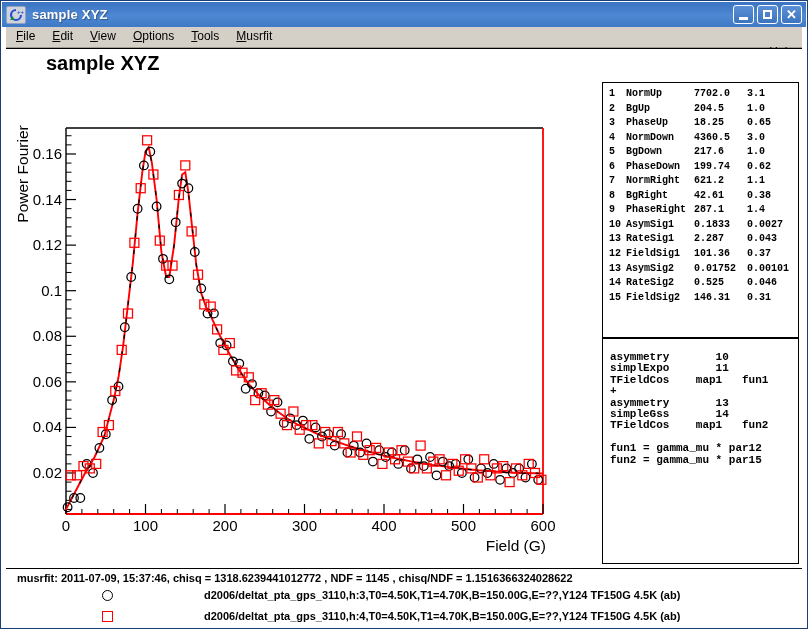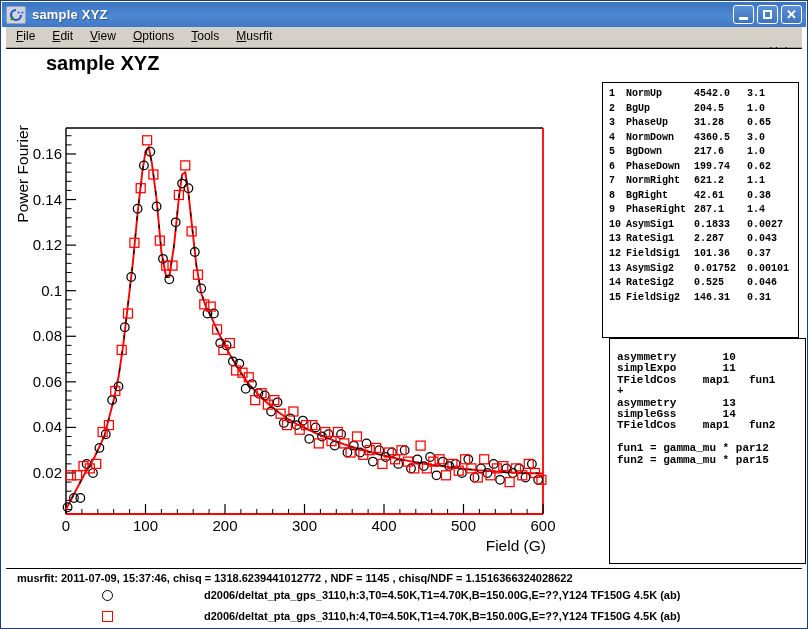--- a/index.html
+++ b/index.html
@@ -52,21 +52,21 @@
   }
   .p-row { display:flex; height:14.55px; line-height:14.55px; padding-left:6px; }
   .p-num { width:17px; }
   .p-name { width:68px; }
   .p-val { width:53px; }
   .p-err { flex:1; }
   .theory-box {
     position:absolute; left:596px; top:289px; width:197px; height:226px;
     border:1px solid #000; background:#fff;
     font-family:"Liberation Mono", monospace; font-weight:bold;
-    font-size:11px; padding:13px 0 0 7px; overflow:hidden;margin-left:7px;
+    font-size:11px; padding:13px 0 0 7px; overflow:hidden;
   }
   .t-line { height:11.4px; line-height:11.4px; white-space:pre; }
   .bottombar {
     position:absolute; left:5px; top:567px; right:5px; bottom:5px;
     background:#ffffff; border-top:1px solid #000; font-size:11px;
     font-weight:bold; color:#000;text-decoration:underline;
   }
   .status { position:absolute; left:11px; top:3px; white-space:nowrap; }
   .lg-row { position:absolute; left:0; right:0; height:20px; }
   .lg-marker { position:absolute; left:96px; top:5px; }
@@ -362,33 +362,33 @@
           <rect x="511.8" y="421.8" width="9" height="9" fill="none" stroke="#ff0000" stroke-width="1.25"></rect>
           <rect x="518.2" y="410.4" width="9" height="9" fill="none" stroke="#ff0000" stroke-width="1.25"></rect>
           <rect x="524.5" y="419.5" width="9" height="9" fill="none" stroke="#ff0000" stroke-width="1.25"></rect>
           <rect x="530.9" y="426.3" width="9" height="9" fill="none" stroke="#ff0000" stroke-width="1.25"></rect>
         </g>
       </svg>
     <div class="param-box" id="param-box">
         <div class="p-row">
           <span class="p-num">1</span>
           <span class="p-name">NormUp</span>
-          <span class="p-val">4542.0</span>
+          <span class="p-val">7702.0</span>
           <span class="p-err">3.1</span>
         </div>
         <div class="p-row">
           <span class="p-num">2</span>
           <span class="p-name">BgUp</span>
           <span class="p-val">204.5</span>
           <span class="p-err">1.0</span>
         </div>
         <div class="p-row">
           <span class="p-num">3</span>
           <span class="p-name">PhaseUp</span>
-          <span class="p-val">31.28</span>
+          <span class="p-val">18.25</span>
           <span class="p-err">0.65</span>
         </div>
         <div class="p-row">
           <span class="p-num">4</span>
           <span class="p-name">NormDown</span>
           <span class="p-val">4360.5</span>
           <span class="p-err">3.0</span>
         </div>
         <div class="p-row">
           <span class="p-num">5</span>

